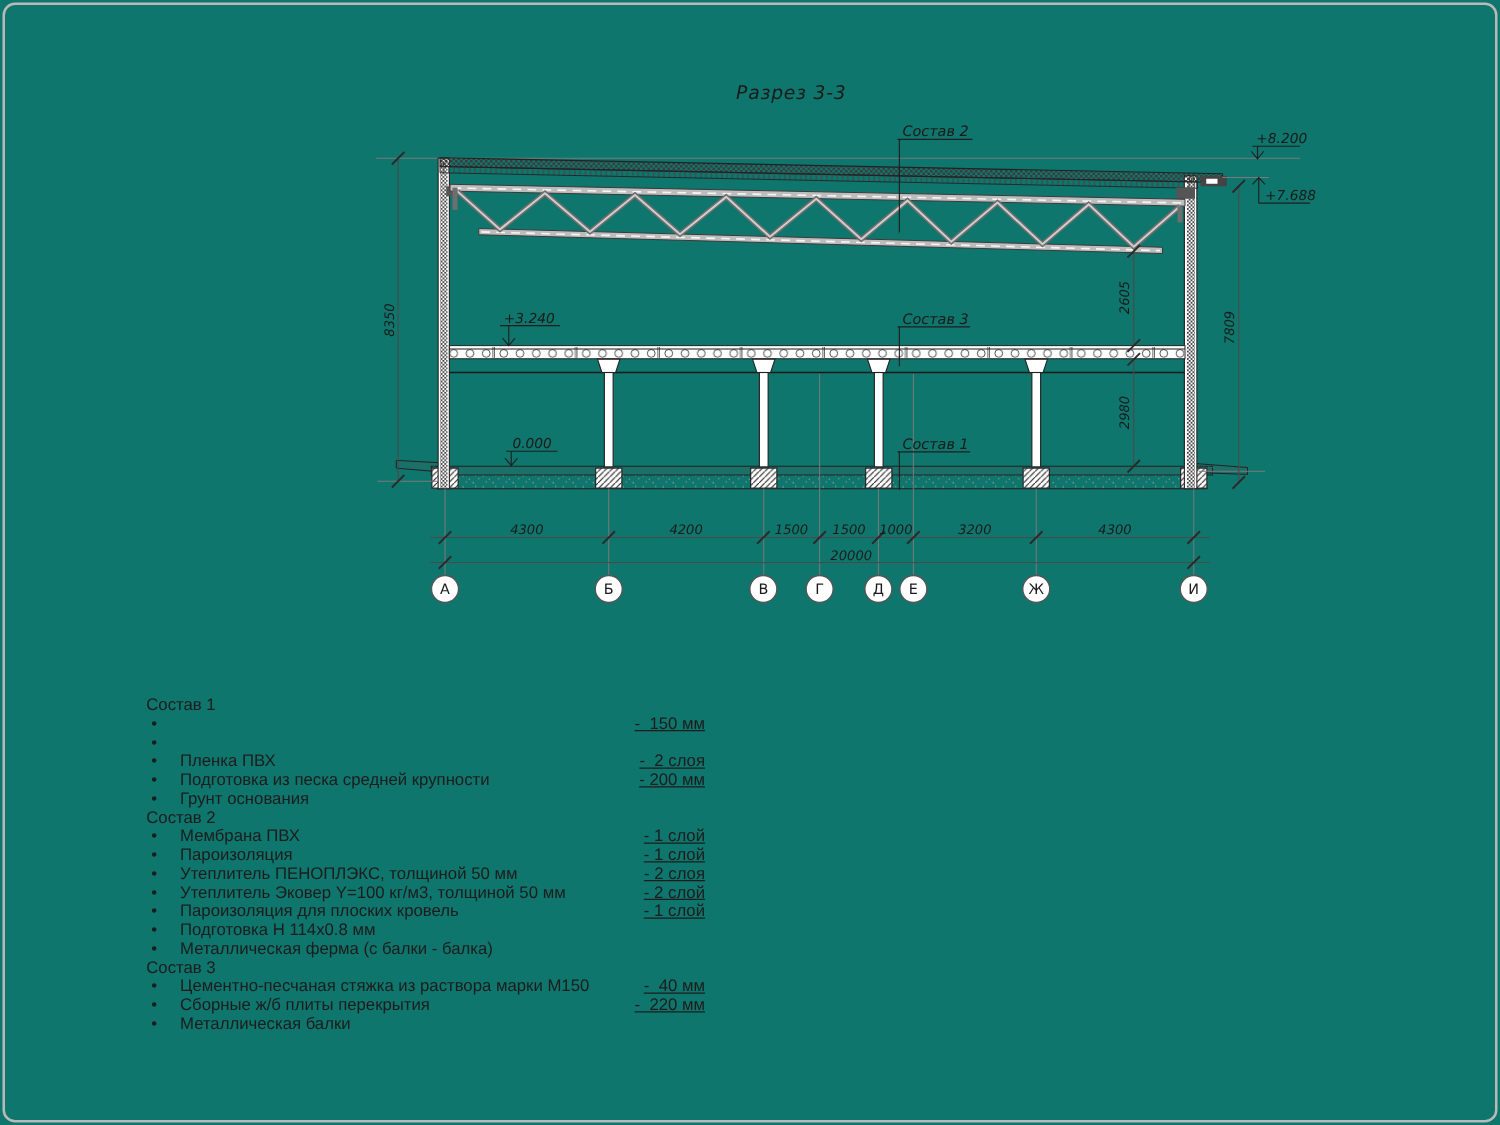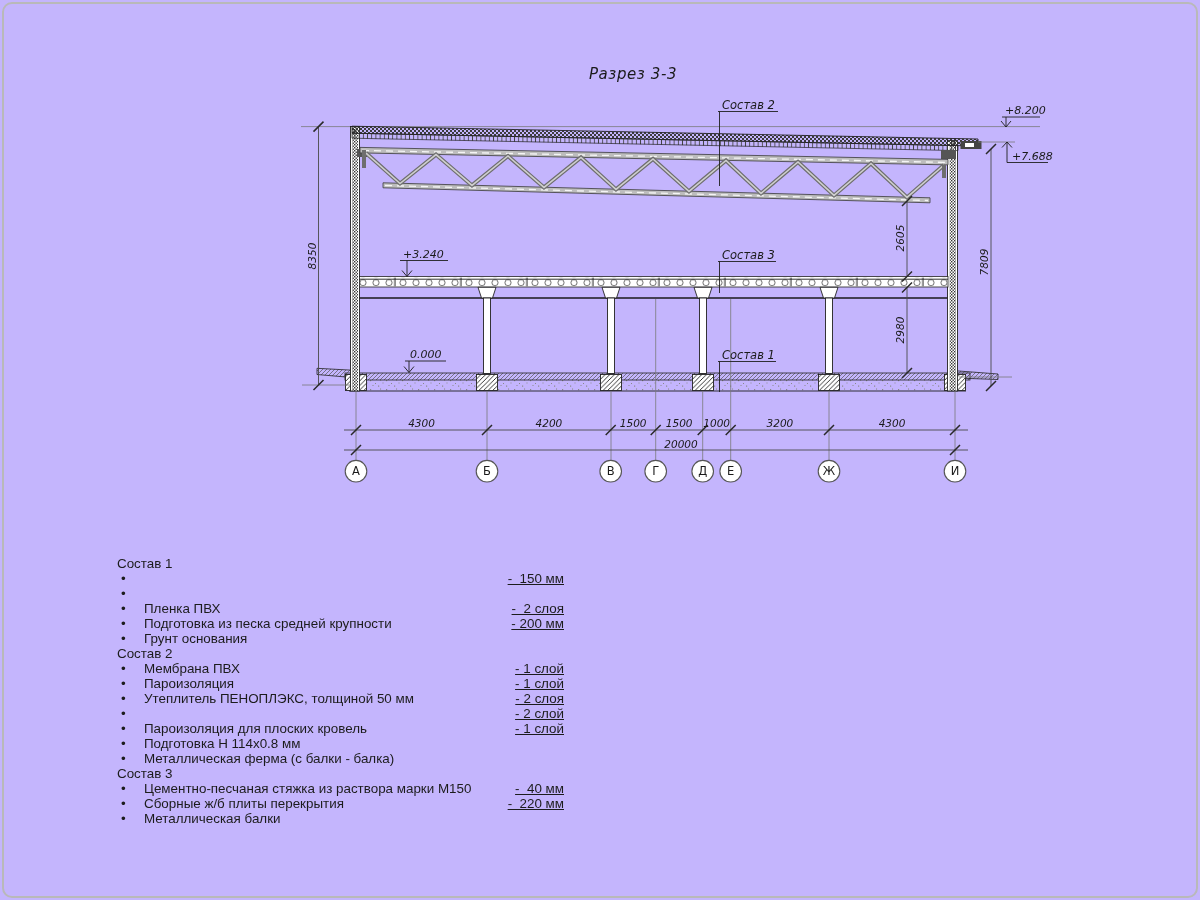--- a/index.html
+++ b/index.html
@@ -1,16 +1,16 @@
 <!DOCTYPE html>
 <html><head>
 <meta charset="utf-8">
 <style>
   html,body{margin:0;padding:0;background:#fff;}
-  .stage{position:relative;width:1200px;height:900px;background:#c4b5fd;overflow:hidden;
+  .stage{position:relative;width:1200px;height:900px;background:#0f766e;overflow:hidden;
          font-family:"Liberation Sans",sans-serif;}
   .frame{position:absolute;inset:2px;border:2px solid #b9b9b9;border-radius:10px;pointer-events:none;}
   svg{position:absolute;left:0;top:0;}
   
   .t{font-family:"DejaVu Sans",sans-serif;font-style:italic;fill:#1a1a1a;}
   .t-title{font-size:15px;letter-spacing:.6px;}
   .t-dim{font-size:10.5px;}
   .t-elev{font-size:11px;}
   .t-label{font-size:11.5px;}
   .t-axis{font-size:11.5px;font-style:normal;}
@@ -287,20 +287,21 @@
           <span class="spec-name">Пароизоляция</span>
           <span class="spec-value">- 1 слой</span>
         </div>
       <div class="spec-row">
           <span class="bullet">•</span>
           <span class="spec-name">Утеплитель ПЕНОПЛЭКС, толщиной 50 мм</span>
           <span class="spec-value">- 2 слоя</span>
         </div>
       <div class="spec-row">
           <span class="bullet">•</span>
+          <span class="spec-name">Утеплитель Эковер Y=100 кг/м3, толщиной 50 мм</span>
           <span class="spec-value">- 2 слой</span>
         </div>
       <div class="spec-row">
           <span class="bullet">•</span>
           <span class="spec-name">Пароизоляция для плоских кровель</span>
           <span class="spec-value">- 1 слой</span>
         </div>
       <div class="spec-row">
           <span class="bullet">•</span>
           <span class="spec-name">Подготовка Н 114x0.8 мм</span>

